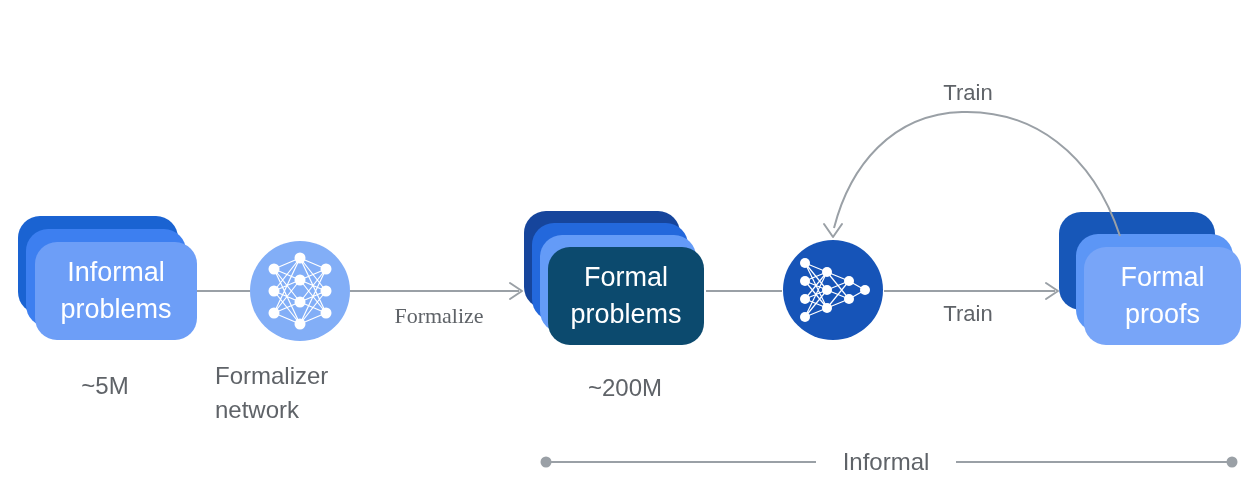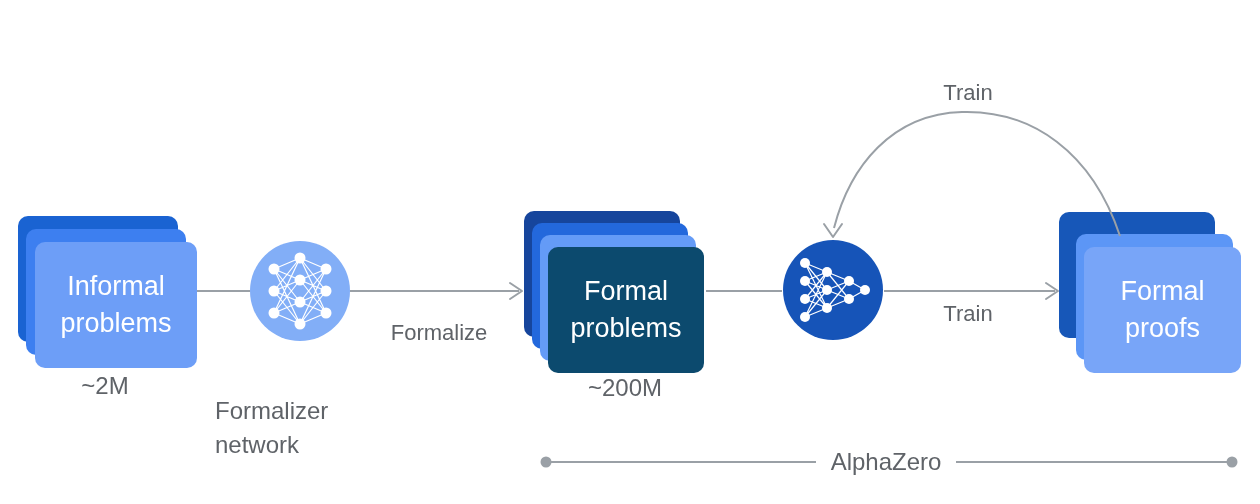--- a/index.html
+++ b/index.html
@@ -7,21 +7,21 @@
     --c-label:#5F6368;
     --c-white:#FFFFFF;
   }
   html,body{margin:0;padding:0;background:#fff;}
   .canvas{
     position:relative;width:1260px;height:504px;background:#fff;overflow:hidden;
     font-family:"Liberation Sans", sans-serif;
   }
   svg.wires{position:absolute;left:0;top:0;z-index:3;pointer-events:none;}
   .stack{position:absolute;z-index:1;}
-  .card{position:absolute;width:160px;height:126px;border-radius:10px;}
+  .card{position:absolute;width:160px;height:98px;border-radius:22px;}
   .card.front{display:flex;align-items:center;justify-content:center;text-align:center;
     color:var(--c-white);font-size:27px;line-height:37px;font-weight:400;}
   
   .informal .l0{left:0;top:0;background:#1A63D2;}
   .informal .l1{left:8px;top:13px;background:#3D7FF0;}
   .informal .l2{left:17px;top:26px;width:162px;background:#6D9EF7;}
   
   .fproblems .l0{left:0;top:0;width:156px;background:#16459C;}
   .fproblems .l1{left:8px;top:12px;width:156px;background:#2368DC;}
   .fproblems .l2{left:16px;top:24px;width:156px;background:#649BF7;}
@@ -67,21 +67,21 @@
     <circle cx="1232" cy="462" r="5.5" fill="#9AA0A6"></circle>
   </svg>
 
   <div class="stack informal" style="left:18px;top:216px;width:180px;height:145px;">
     <div class="card l0"></div>
     <div class="card l1"></div>
     <div class="card l2 front">
       <div>Informal problems</div>
     </div>
   </div>
-  <div class="lbl count-label" style="left:105px;top:372px;">~2M</div>
+  <div class="lbl count-label" style="left:105px;top:372px;">~5M</div>
 
   <div class="net-circle light" style="left:250px;top:241px;">
     <svg width="84" height="84" viewBox="-42 -42 84 84">
       <path fill="none" stroke="#FFFFFF" stroke-width="1.2" d="
         M-26 -22L0 -33 M-26 -22L0 -11 M-26 -22L0 11 M-26 -22L0 33
         M-26 0L0 -33 M-26 0L0 -11 M-26 0L0 11 M-26 0L0 33
         M-26 22L0 -33 M-26 22L0 -11 M-26 22L0 11 M-26 22L0 33
         M0 -33L26 -22 M0 -33L26 0 M0 -33L26 22
         M0 -11L26 -22 M0 -11L26 0 M0 -11L26 22
         M0 11L26 -22 M0 11L26 0 M0 11L26 22
@@ -93,23 +93,23 @@
         <circle cx="0" cy="-33" r="5.5"></circle>
           <circle cx="0" cy="-11" r="5.5"></circle>
           <circle cx="0" cy="11" r="5.5"></circle>
           <circle cx="0" cy="33" r="5.5"></circle>
         <circle cx="26" cy="-22" r="5.5"></circle>
           <circle cx="26" cy="0" r="5.5"></circle>
           <circle cx="26" cy="22" r="5.5"></circle>
       </g>
     </svg>
   </div>
-  <div class="lbl node-label" style="left:300px;top:359px;margin-top:35px;">Formalizer network</div>
+  <div class="lbl node-label" style="left:300px;top:359px;">Formalizer network</div>
 
-  <div class="lbl edge-label" style="left:439px;top:320px;">Formalize</div>
+  <div class="lbl edge-label" style="left:439px;top:303px;font-family:Liberation Serif, serif;">Formalize</div>
 
   <div class="stack fproblems" style="left:524px;top:211px;width:181px;height:155px;">
     <div class="card l0"></div>
     <div class="card l1"></div>
     <div class="card l2"></div>
     <div class="card l3 front">
       <div>Formal problems</div>
     </div>
   </div>
   <div class="lbl count-label" style="left:625px;top:374px;">~200M</div>
@@ -145,15 +145,15 @@
   <div class="lbl edge-label" style="left:968px;top:80px;">Train</div>
 
   <div class="stack fproofs" style="left:1059px;top:212px;width:182px;height:154px;">
     <div class="card l0"></div>
     <div class="card l1"></div>
     <div class="card l2 front">
       <div>Formal proofs</div>
     </div>
   </div>
 
-  <div class="lbl bracket-label" style="left:886px;top:448px;">AlphaZero</div>
+  <div class="lbl bracket-label" style="left:886px;top:448px;">Informal</div>
 
 </div>
 
 </body></html>

